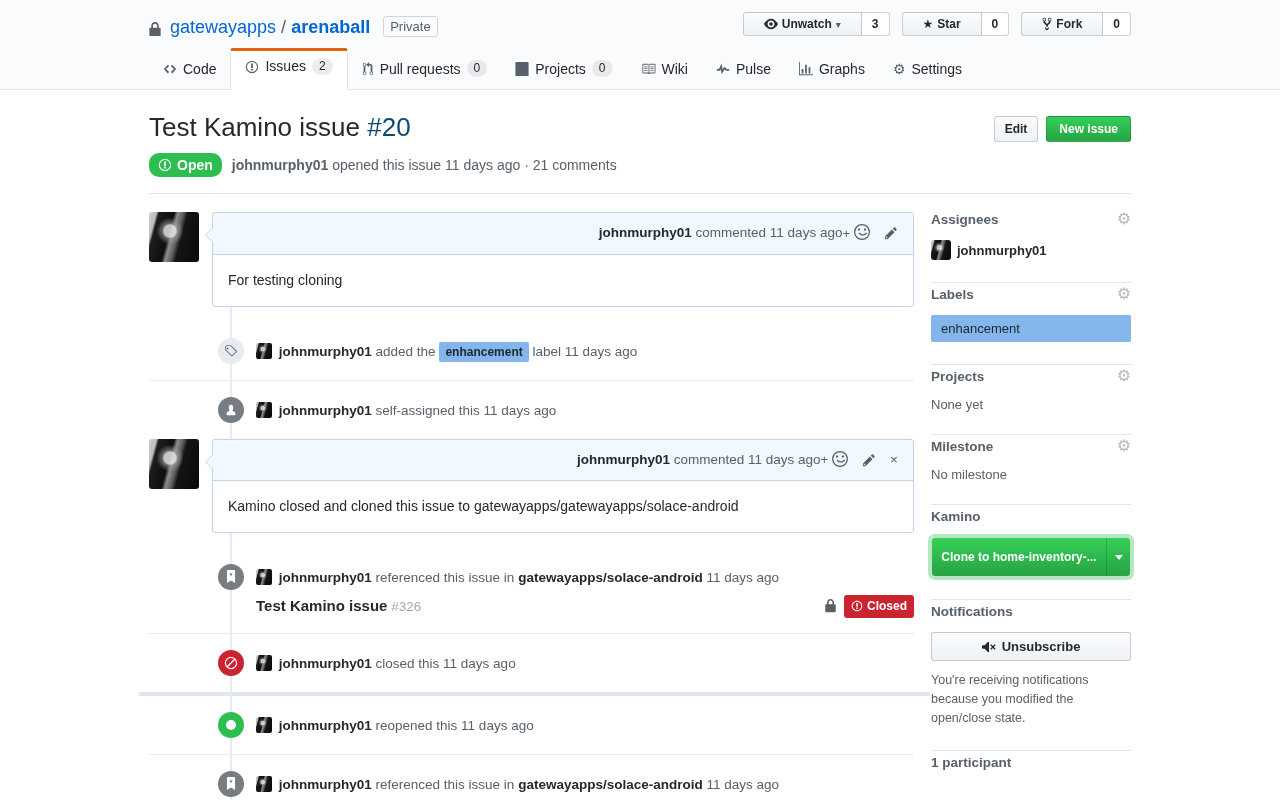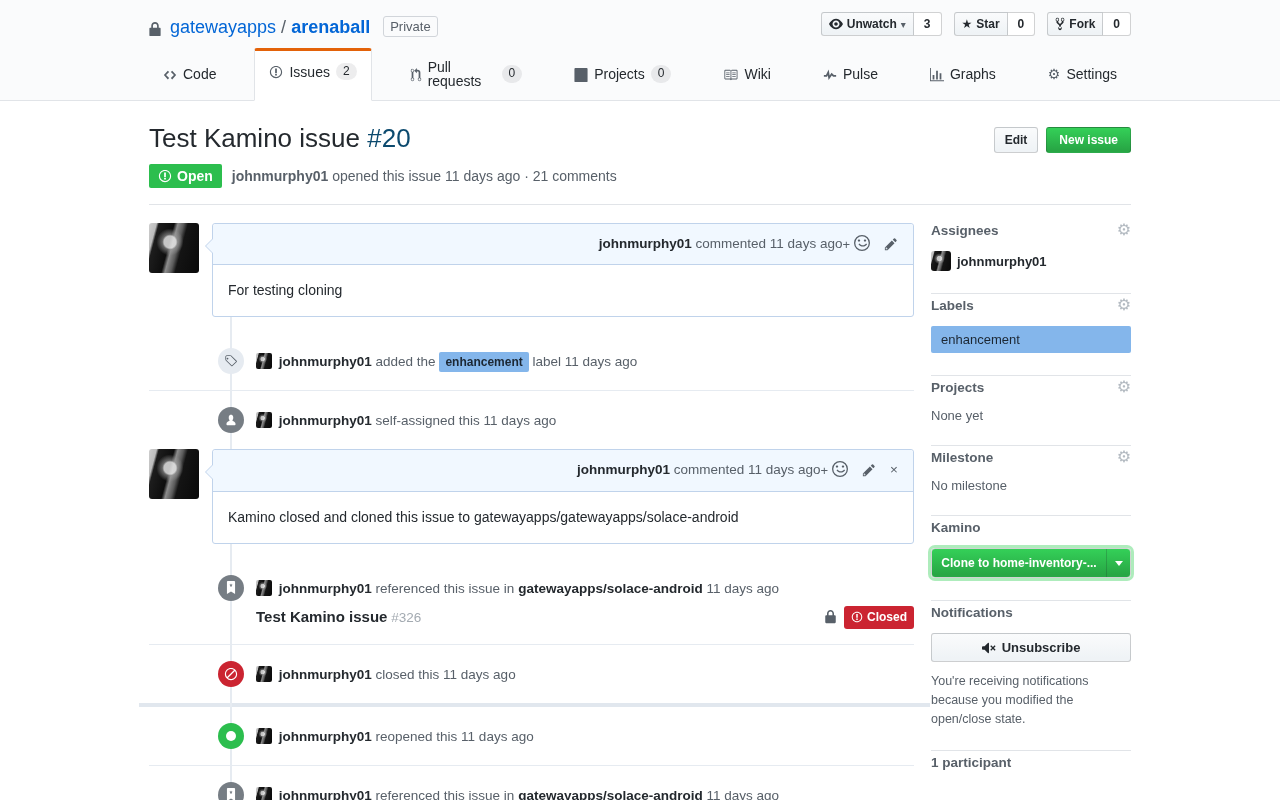--- a/index.html
+++ b/index.html
@@ -18,28 +18,28 @@
   .header-inner { width:982px; margin:0 auto; padding-top:12px; }
   .pagehead-row { display:flex; justify-content:space-between; align-items:flex-start; }
   .repo-title { font-size:18px; color:#586069; padding-top:4px; }
   .repo-title .lock-ic { color:#586069; margin-right:4px; }
   .repo-title a { color:#0366d6; }
   .repo-title .repo-strong { font-weight:700;margin-top:47px; }
   .private-badge { display:inline-block; border:1px solid #d1d5da; border-radius:3px;
     font-size:13px; color:#586069; padding:2px 6px; margin-left:8px; vertical-align:2px; background:#fafbfc; }
   .pagehead-actions { display:flex; gap:12px; }
   .btn-group { display:flex; font-size:12px; font-weight:700; }
-  .btn-social { display:inline-flex; align-items:center; gap:4px; padding:4px 7px;
+  .btn-social { display:inline-flex; align-items:center; gap:4px; padding:4px 20px;
     background:linear-gradient(-180deg,#fafbfc,#eff3f6 90%);
     border:1px solid rgba(27,31,35,0.2); border-radius:3px 0 0 3px; color:#24292e; }
   .social-count { padding:4px 10px; background:#fff; border:1px solid rgba(27,31,35,0.2);
     border-left:0; border-radius:0 3px 3px 0; color:#24292e; }
   .btn-social .caret-txt { font-size:10px; color:#586069; }
 
-  .reponav { margin-top:10px; display:flex;gap:24px; }
+  .reponav { margin-top:10px; display:flex; }
   .tab { display:inline-flex; align-items:center; gap:6px; padding:12px 14px;
     color:#24292e; font-size:14px; line-height:1; position:relative; }
   .tab .t-ic { color:#586069; }
   .tab.active { background:#fff; border:1px solid #e1e4e8; border-bottom:1px solid #fff;
     border-top:3px solid #e36209; border-radius:3px 3px 0 0; margin-bottom:-1px; padding-top:4px; }
   .counter { background:rgba(27,31,35,0.08); border-radius:20px; padding:2px 7px;
     font-size:12px; color:#24292e; line-height:1.1; }
 
   
   .container { width:982px; margin:0 auto; padding-top:22px; }
@@ -49,21 +49,21 @@
   .head-actions { display:flex; gap:8px; padding-top:4px; }
   .btn-sm { font-size:12px; font-weight:700; padding:5px 10px; border-radius:3px;
     border:1px solid rgba(27,31,35,0.2); color:#24292e;
     background:linear-gradient(-180deg,#fafbfc,#eff3f6 90%); }
   .btn-green { font-size:12px; font-weight:700; padding:5px 12px; border-radius:3px;
     border:1px solid rgba(27,31,35,0.2); color:#fff;
     background:linear-gradient(-180deg,#34d058,#28a745 90%); }
   .issue-meta { margin-top:10px; padding-bottom:16px; border-bottom:1px solid #e1e4e8;
     color:#586069; font-size:14px; display:flex; align-items:center; gap:10px; }
   .state-open { display:inline-flex; align-items:center; gap:5px; background:#2cbe4e;
-    color:#fff; font-weight:700; font-size:14px; padding:4px 9px; border-radius:2px; }
+    color:#fff; font-weight:700; font-size:14px; padding:4px 9px; border-radius:10px; }
   .issue-meta .author { font-weight:700; color:#586069; }
 
   
   .layout { display:flex; align-items:flex-start; margin-top:18px; }
   .timeline { width:765px; position:relative; padding-bottom:30px; }
   .timeline::before { content:""; position:absolute; left:81px; top:10px; bottom:0;
     width:2px; background:#e6ebf1; }
 
   
   .avatar { border-radius:3px; flex:none; display:inline-block;
@@ -114,21 +114,21 @@
 
   
   .sidebar { width:200px; margin-left:17px; font-size:13px; }
   .sb-section { border-bottom:1px solid #e1e4e8; padding-bottom:22px; margin-bottom:4px; position:relative; }
   .sb-section.no-line { border-bottom:0; }
   .sb-title { font-weight:700; font-size:13.5px; color:#586069; margin-bottom:13px; }
   .sb-gear { position:absolute; right:0; top:-3px; color:#b3bac1; font-size:16px; cursor:pointer; }
   .sb-user { display:flex; align-items:center; gap:6px; font-weight:700; color:#24292e; }
   .sb-label { background:#84b6eb; color:#1c2733; padding:6px 10px; border-radius:2px; font-size:13px; }
   .sb-empty { color:#586069; }
-  .clone-btn { display:flex; height:30px; border-radius:4px;
+  .clone-btn { display:flex; height:40px; border-radius:4px;
     box-shadow:0 0 0 3px rgba(52,208,88,0.4); border:1px solid rgba(27,31,35,0.2); overflow:hidden; }
   .clone-main { flex:1; display:flex; align-items:center; justify-content:center;
     background:linear-gradient(-180deg,#34d058,#28a745 90%); color:#fff; font-weight:700; font-size:12px; }
   .clone-caret { width:24px; display:flex; align-items:center; justify-content:center;
     background:linear-gradient(-180deg,#34d058,#28a745 90%); border-left:1px solid rgba(27,31,35,0.2); }
   .caret-shape { width:0; height:0; border:4px solid transparent; border-top:5px solid #fff; margin-top:4px; }
   .unsub-btn { width:100%; display:flex; align-items:center; justify-content:center; gap:6px;
     padding:6px 0; background:linear-gradient(-180deg,#fafbfc,#eff3f6 90%);
     border:1px solid rgba(27,31,35,0.2); border-radius:3px; font-weight:700; font-size:13px; color:#24292e; }
   .unsub-btn .mute-ic { color:#24292e; }

